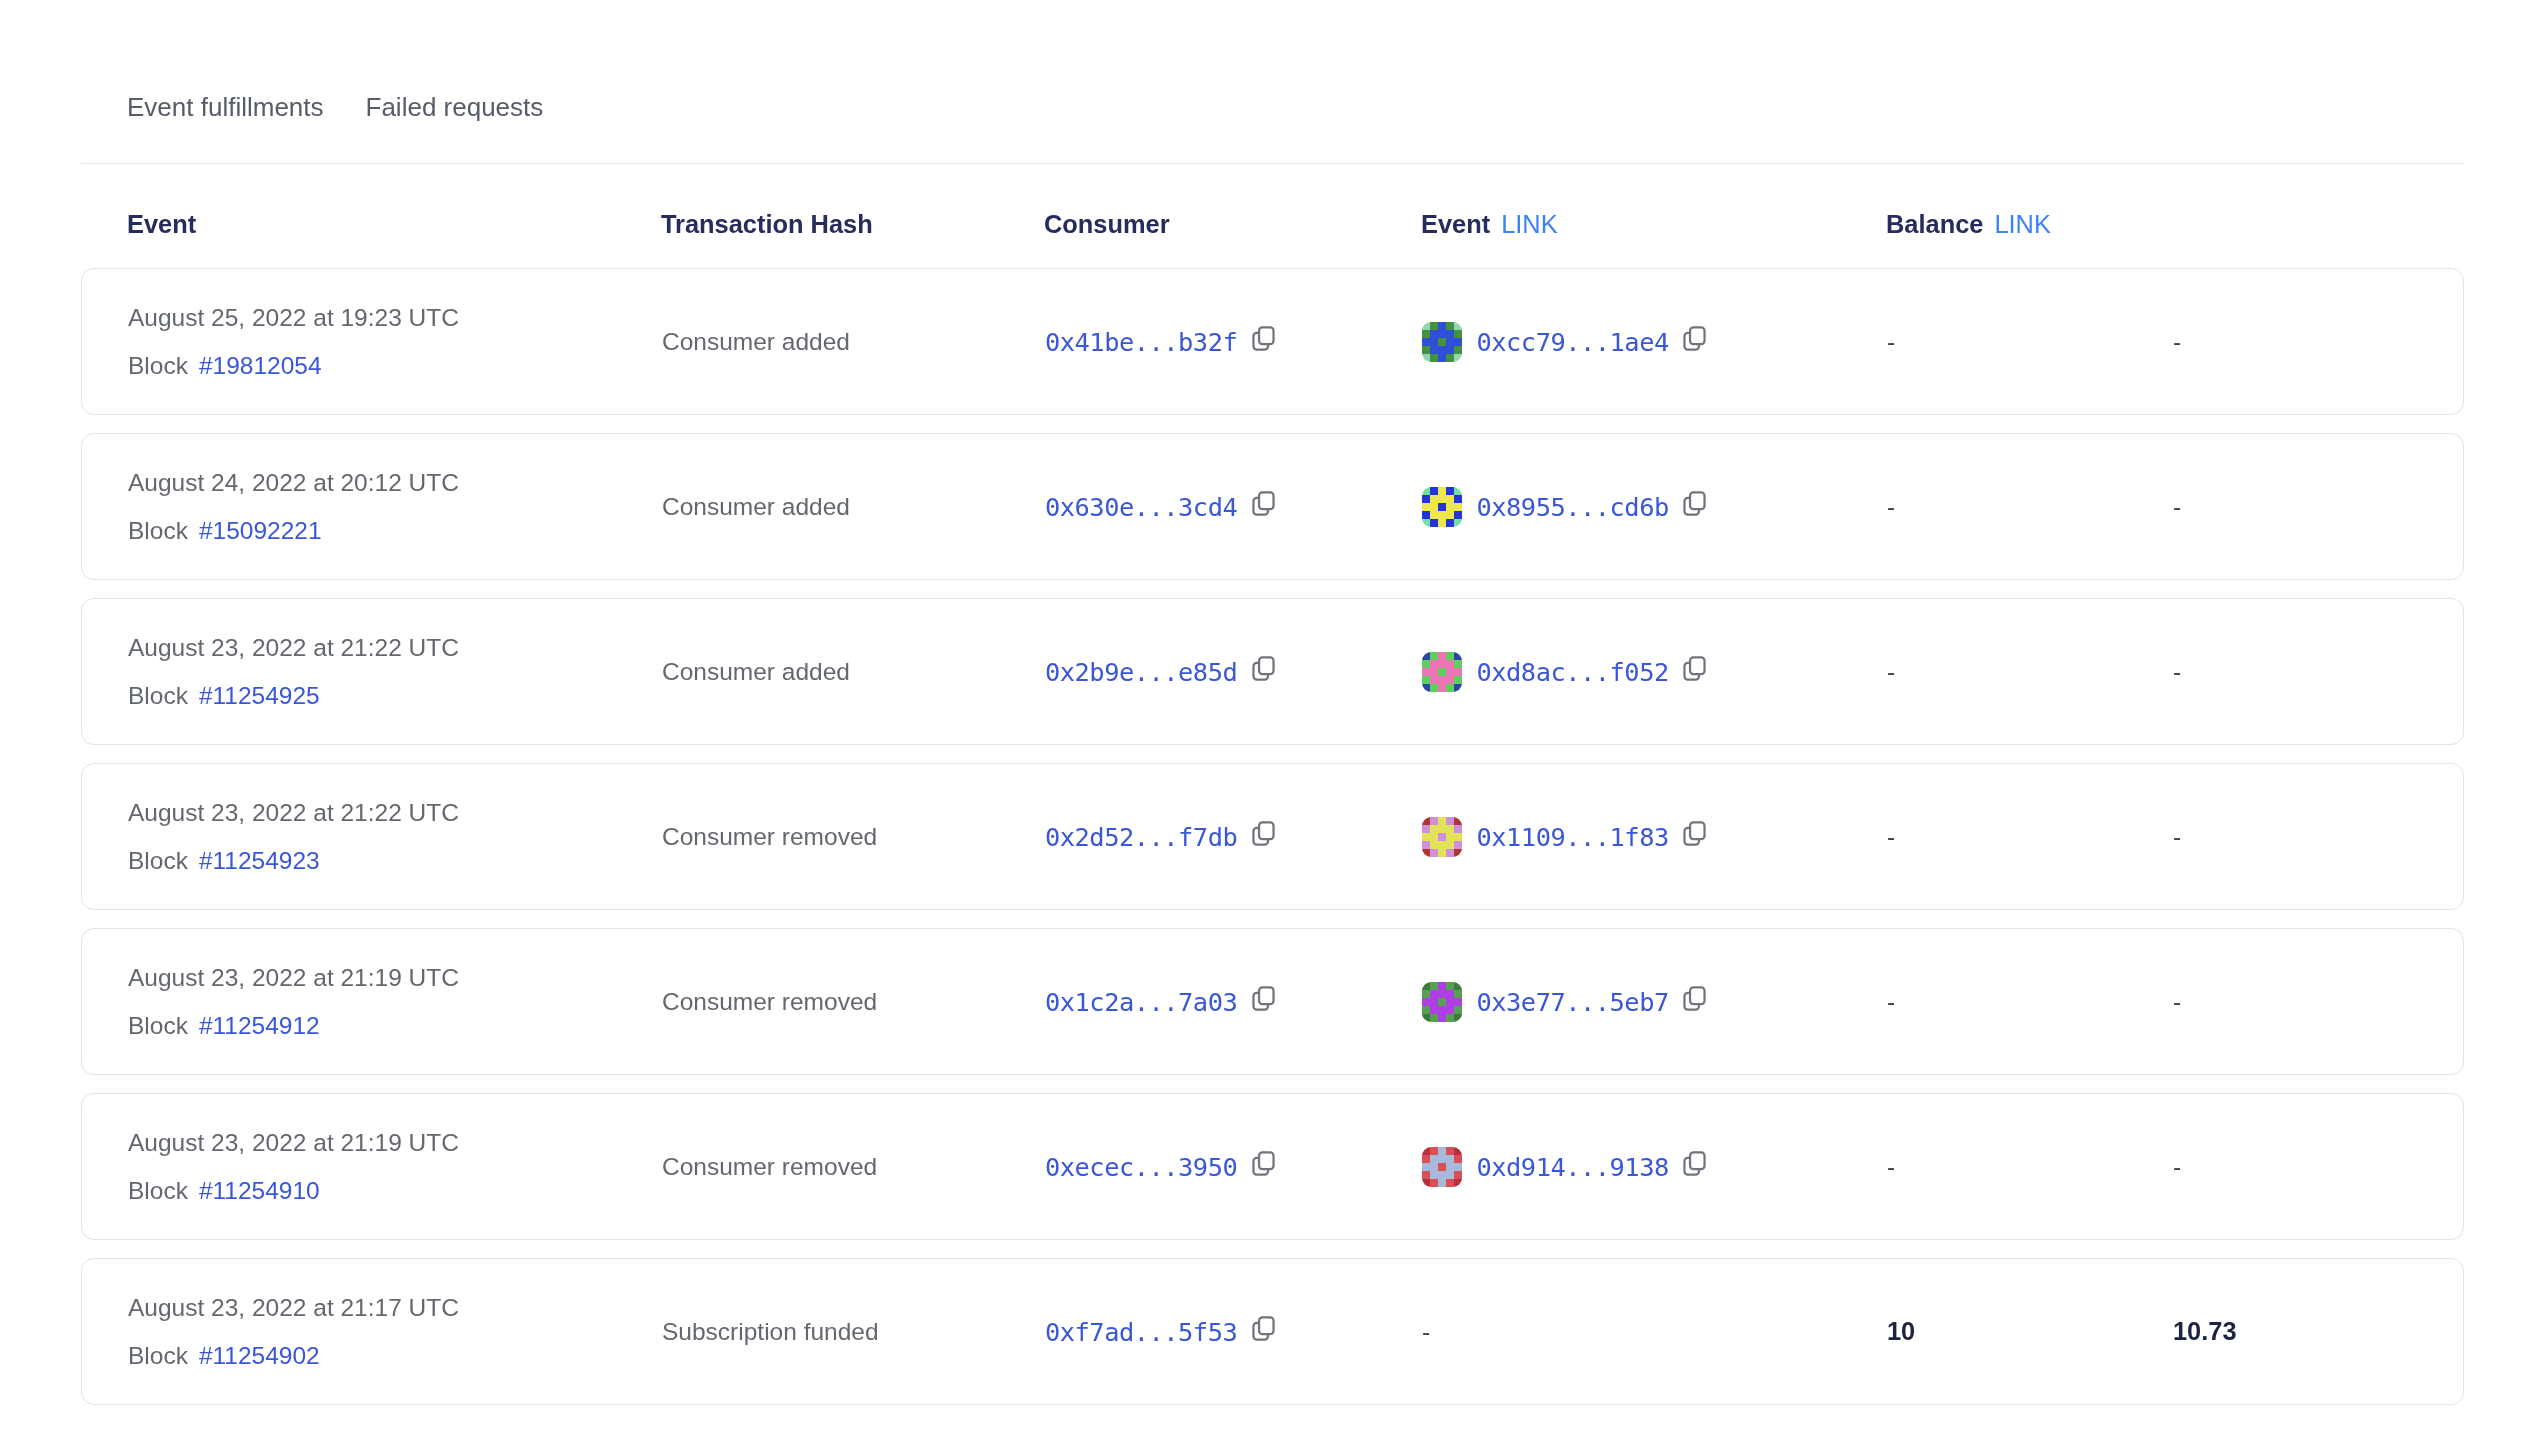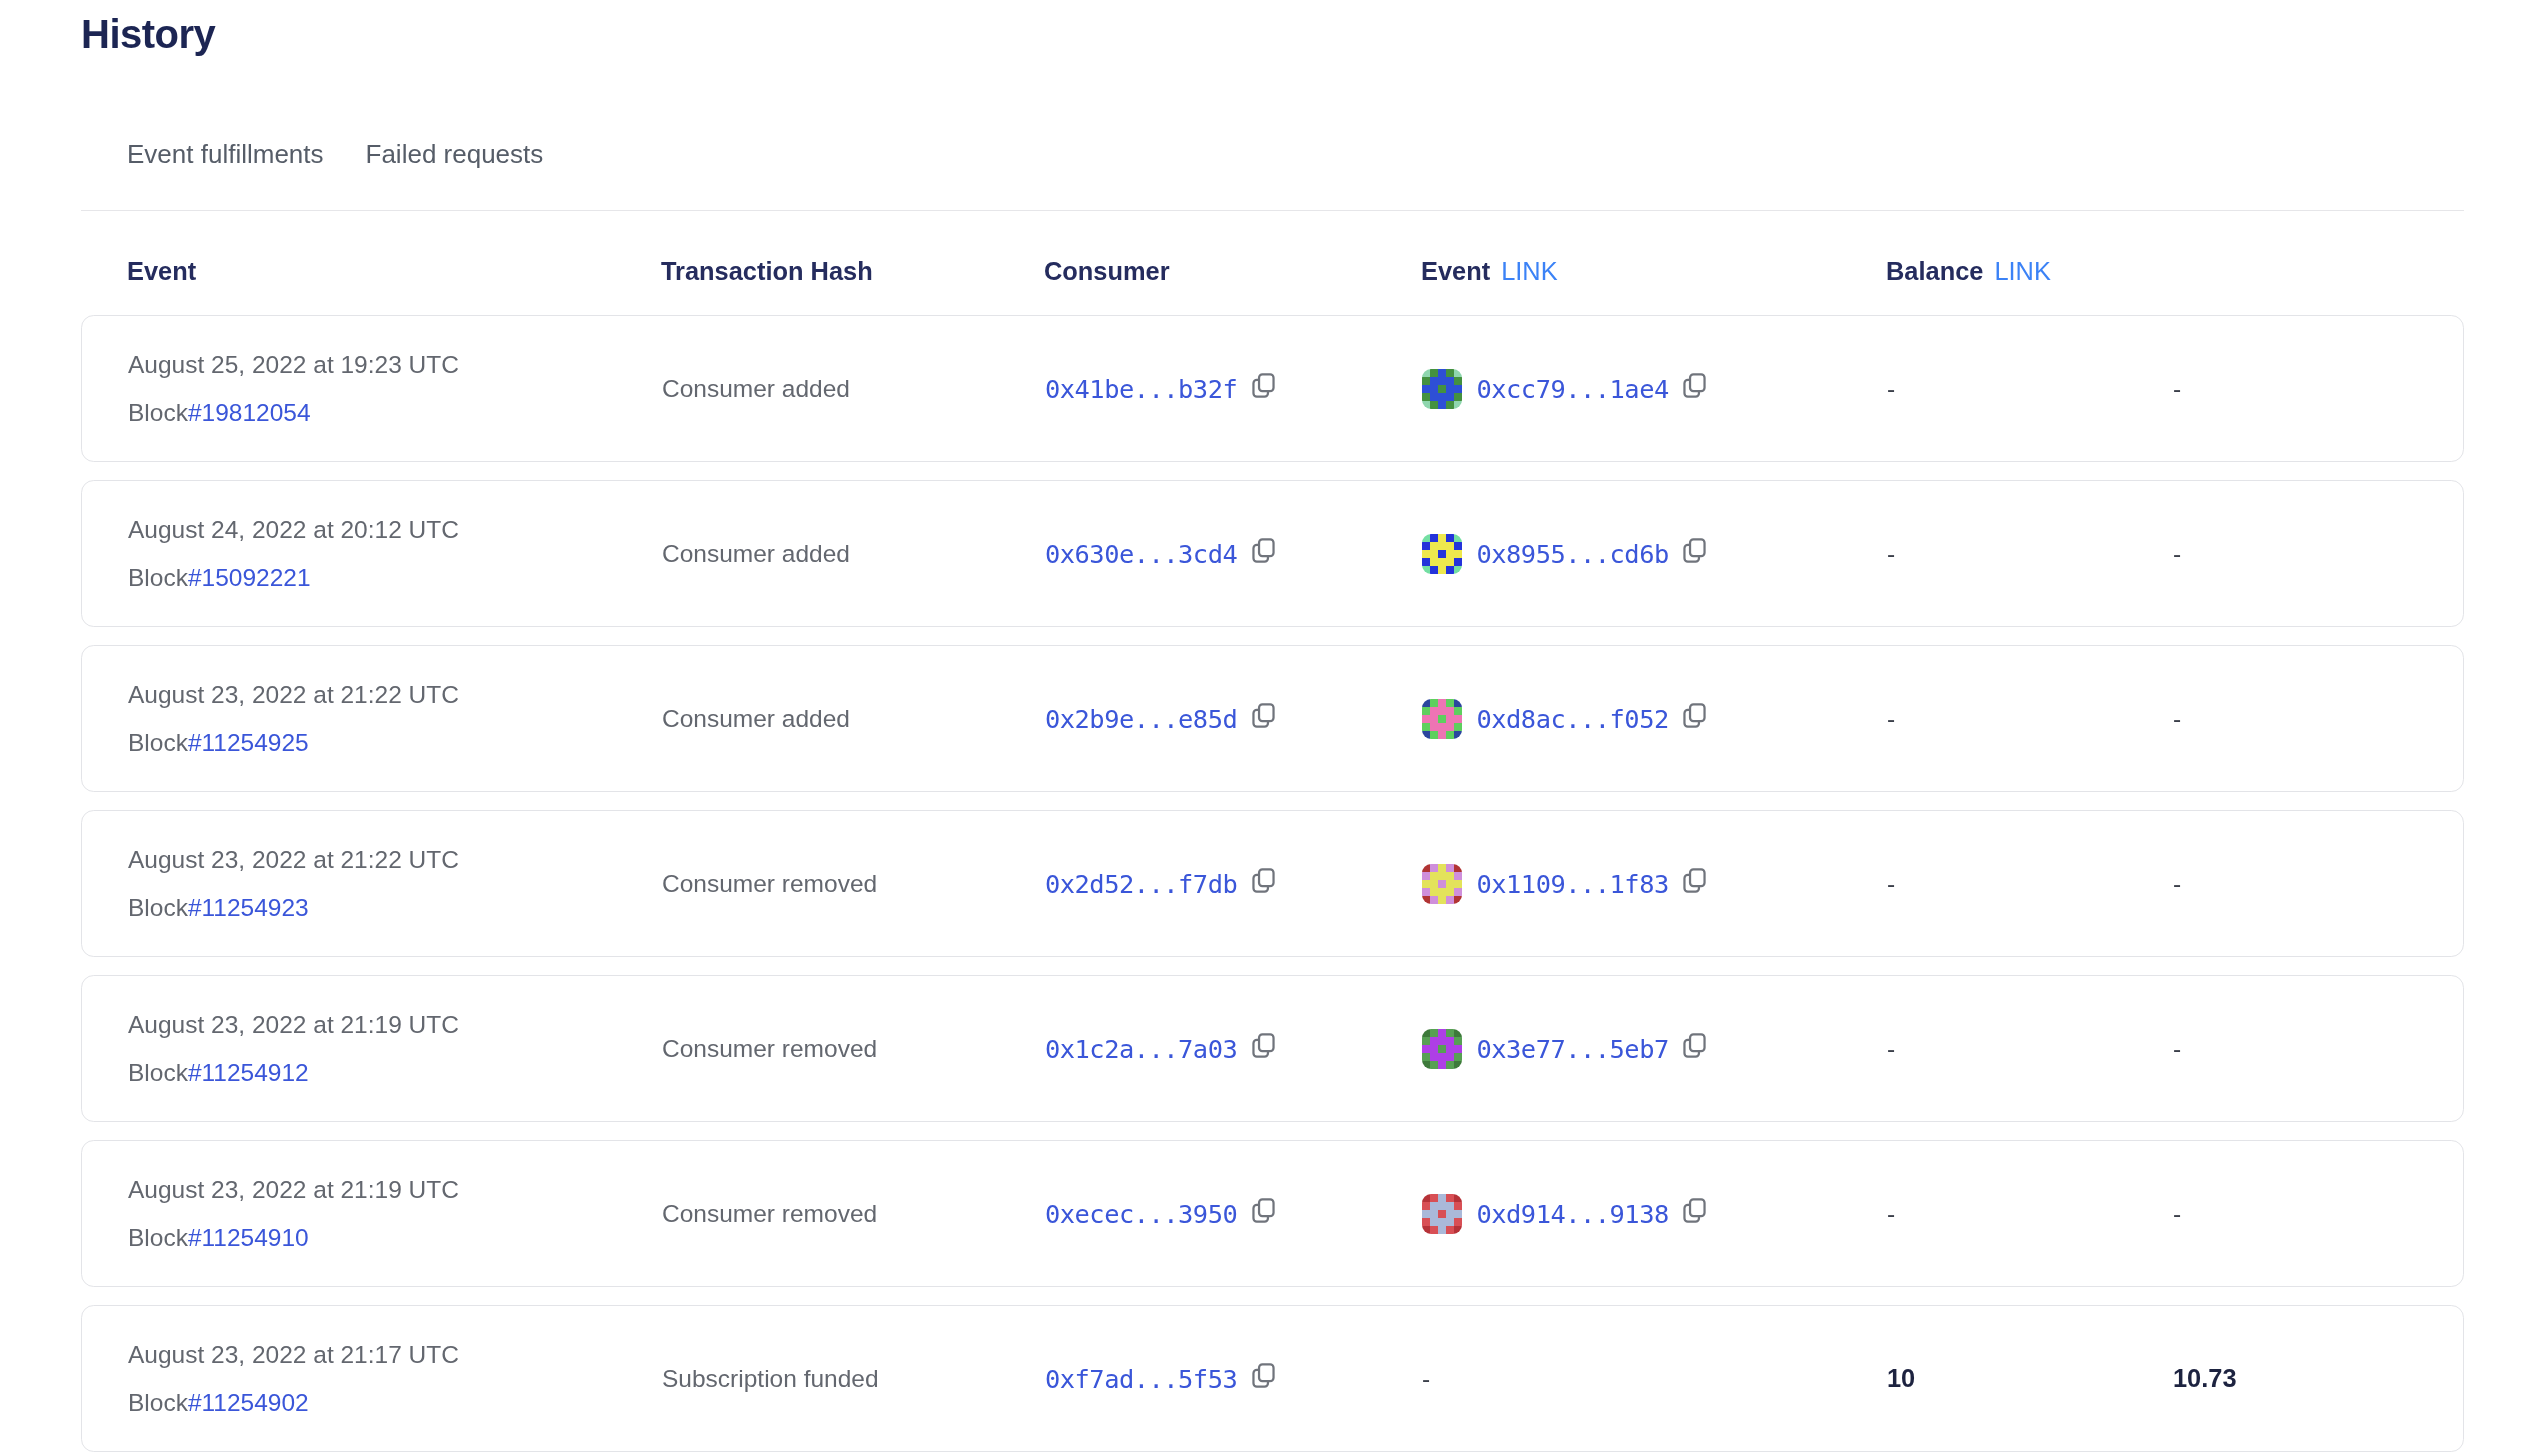--- a/index.html
+++ b/index.html
@@ -53,21 +53,21 @@
 
   
   .card{
     height:147px;border:0.9px solid #e3e4e8;border-radius:12.7px;
     margin-top:18px;background:#ffffff;align-items:center;
   }
   .card:first-of-type{margin-top:12.7px;}
   .cell{display:flex;align-items:center;font-size:24.5px;color:#63676f;}
   .time-cell{flex-direction:column;align-items:flex-start;justify-content:center;gap:20px;}
   .date{color:#63676f;}
-  .block-line{display:flex;}
+  .block-line{display:flex;gap:11px;}
   .block-link{color:#3a56d9;text-decoration:none;cursor:pointer;}
   .hash{
     font-family:"DejaVu Sans Mono", monospace;
     font-size:25.4px;color:#3a56d9;text-decoration:none;cursor:pointer;
     letter-spacing:-0.5px;
   }
   .copy{margin-left:12.7px;cursor:pointer;flex:0 0 auto;}
   .avatar{
     display:grid;grid-template-columns:repeat(5,1fr);grid-template-rows:repeat(5,1fr);
     width:40px;height:40px;border-radius:9px;overflow:hidden;
@@ -75,21 +75,20 @@
   }
   .avatar i{display:block;}
   .dash{color:#3b3f4a;}
   .strong{color:#1d2340;font-weight:700;font-size:25.4px;}
 </style>
 </head>
 <body>
 
 <div class="page">
 
-  <h1 class="title">History</h1>
 
   <div class="tabs">
     <div class="tab">Event fulfillments</div>
     <div class="tab">Failed requests</div>
   </div>
 
   <div class="grid thead">
     <div class="th">Event</div>
     <div class="th">Transaction Hash</div>
     <div class="th">Consumer</div>

